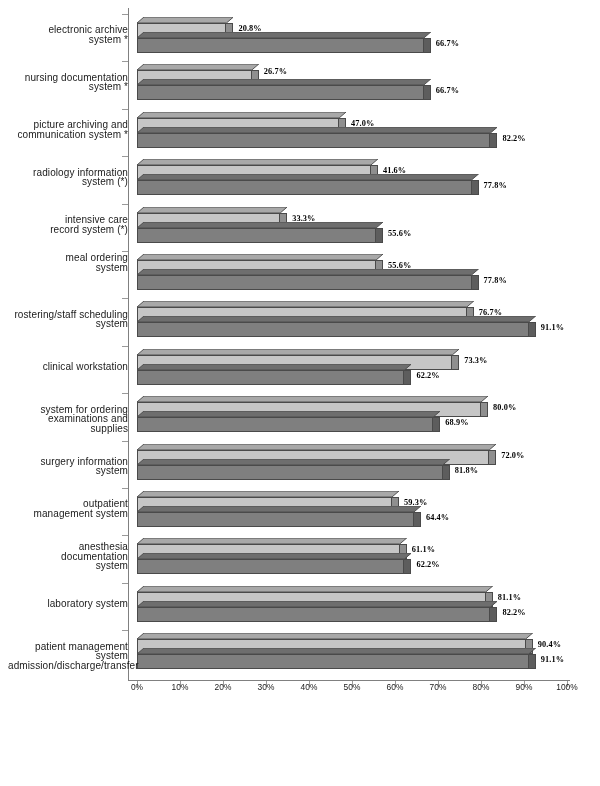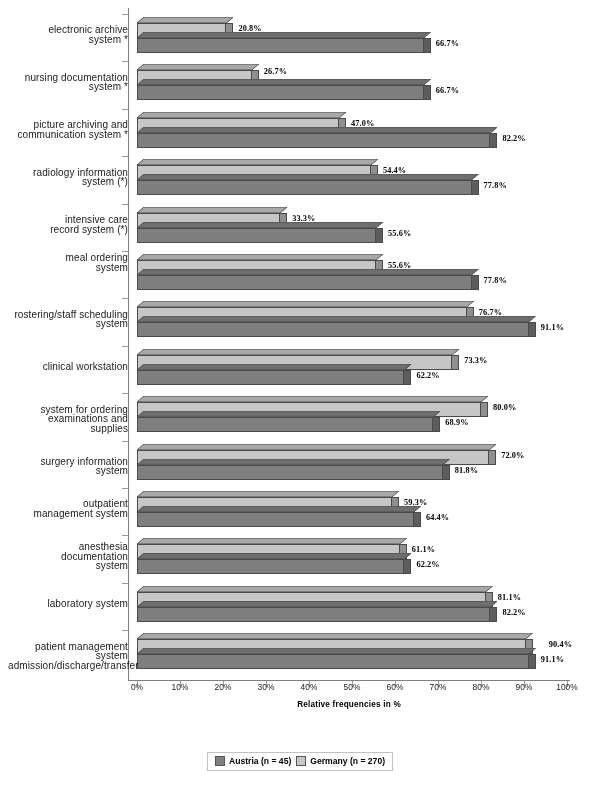--- a/index.html
+++ b/index.html
@@ -167,21 +167,21 @@
         <div class="vlabel" style="left: 374.46px; top: 125.8px;">82.2%</div>
         <div class="bar germany" style="left: 9px; top: 151.2px; width: 233.92px;">
           <div class="front" style="width: 233.92px;"></div>
           <div class="top" style="width: 240.92px;">
             <svg class="topshape" viewBox="0 0 240.92000000000002 7" preserveAspectRatio="none">
               <polygon points="0,7 7,0 240.92000000000002,0 233.92000000000002,7" fill="#a8a8a8" stroke="#4a4a4a" stroke-width="1"></polygon>
             </svg>
           </div>
           <div class="side" style="left: 233.92px;"></div>
         </div>
-        <div class="vlabel" style="left: 254.92px; top: 158.2px;">54.4%</div>
+        <div class="vlabel" style="left: 254.92px; top: 158.2px;">41.6%</div>
         <div class="bar austria" style="left: 9px; top: 166.2px; width: 334.54px;">
           <div class="front" style="width: 334.54px;"></div>
           <div class="top" style="width: 341.54px;">
             <svg class="topshape" viewBox="0 0 341.54 7" preserveAspectRatio="none">
               <polygon points="0,7 7,0 341.54,0 334.54,7" fill="#6e6e6e" stroke="#4a4a4a" stroke-width="1"></polygon>
             </svg>
           </div>
           <div class="side" style="left: 334.54px;"></div>
         </div>
         <div class="vlabel" style="left: 355.54px; top: 173.2px;">77.8%</div>
@@ -367,21 +367,21 @@
         <div class="vlabel" style="left: 374.46px; top: 599.8px;">82.2%</div>
         <div class="bar germany" style="left: 9px; top: 625.2px; width: 388.72px;">
           <div class="front" style="width: 388.72px;"></div>
           <div class="top" style="width: 395.72px;">
             <svg class="topshape" viewBox="0 0 395.72 7" preserveAspectRatio="none">
               <polygon points="0,7 7,0 395.72,0 388.72,7" fill="#a8a8a8" stroke="#4a4a4a" stroke-width="1"></polygon>
             </svg>
           </div>
           <div class="side" style="left: 388.72px;"></div>
         </div>
-        <div class="vlabel" style="left: 409.72px; top: 632.2px; margin-left: 11px;">90.4%</div>
+        <div class="vlabel" style="left: 409.72px; top: 632.2px;">90.4%</div>
         <div class="bar austria" style="left: 9px; top: 640.2px; width: 391.73px;">
           <div class="front" style="width: 391.73px;"></div>
           <div class="top" style="width: 398.73px;">
             <svg class="topshape" viewBox="0 0 398.72999999999996 7" preserveAspectRatio="none">
               <polygon points="0,7 7,0 398.72999999999996,0 391.72999999999996,7" fill="#6e6e6e" stroke="#4a4a4a" stroke-width="1"></polygon>
             </svg>
           </div>
           <div class="side" style="left: 391.73px;"></div>
         </div>
         <div class="vlabel" style="left: 412.73px; top: 647.2px;">91.1%</div>
@@ -451,26 +451,15 @@
       <div class="xlab" style="left: 246px;">30%</div>
       <div class="xlab" style="left: 289px;">40%</div>
       <div class="xlab" style="left: 332px;">50%</div>
       <div class="xlab" style="left: 375px;">60%</div>
       <div class="xlab" style="left: 418px;">70%</div>
       <div class="xlab" style="left: 461px;">80%</div>
       <div class="xlab" style="left: 504px;">90%</div>
       <div class="xlab" style="left: 547px;">100%</div>
     </div>
 
-  <div class="xtitle">Relative frequencies in %</div>
-
-  <div class="legend">
-    <div class="entry">
-      <span class="swatch sw-austria"></span>
-      <span>Austria (n = 45)</span>
-    </div>
-    <div class="entry">
-      <span class="swatch sw-germany"></span>
-      <span>Germany (n = 270)</span>
-    </div>
-  </div>
+
 
 </div>
 
 </body></html>

